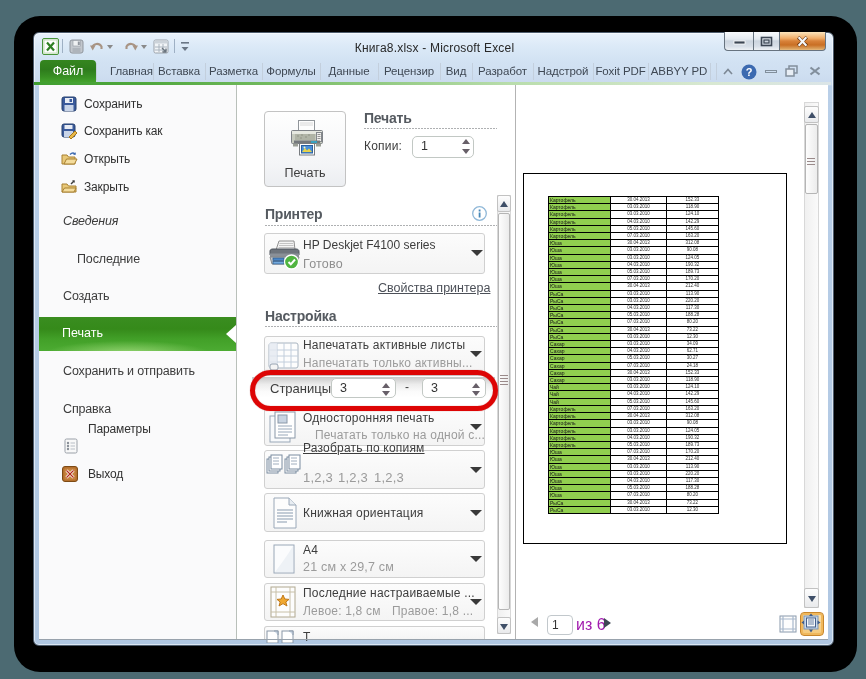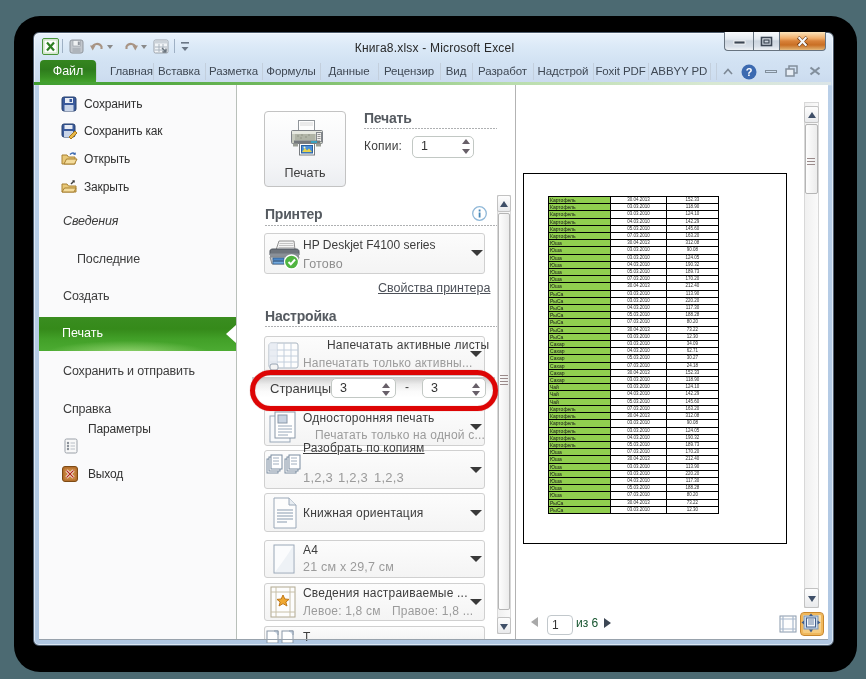--- a/index.html
+++ b/index.html
@@ -66,21 +66,21 @@
 #preview{left:516px;top:85px;width:312px;height:554px;background:#fff;}
 #page{position:absolute;left:7px;top:88px;width:262px;height:369px;border:1px solid #000;background:#fff;}
 #ptable{position:absolute;left:24px;top:22px;width:171px;height:318px;display:flex;flex-direction:column;border-left:1px solid #000;border-top:1px solid #000;box-sizing:border-box;}
 .tr{flex:1;min-height:0;display:flex;box-sizing:border-box;overflow:hidden;}
 .tr>div{border-right:1px solid #000;border-bottom:1px solid #000;box-sizing:border-box;overflow:hidden;}
 .c1{width:62px;background:#91cf4f;font-size:5px;color:#181818;padding-left:1px;line-height:6.8px;}
 .c2{width:56px;font-size:4.5px;color:#303030;text-align:center;line-height:6.8px;}
 .c3{width:52px;font-size:4.5px;color:#303030;text-align:center;line-height:6.8px;}
 
 #navnum{position:absolute;left:31px;top:530px;width:26px;height:20px;border:1px solid #c2c8cc;border-radius:4px;box-sizing:border-box;background:#fff;font-size:12px;color:#333;text-align:left;padding-left:4px;line-height:18px;}
-#navtxt{position:absolute;left:60px;top:531px;font-size:12px;color:#14532d;}
+#navtxt{position:absolute;left:60px;top:531px;font-size:16px;color:#a21caf;}
 
 #redoval{left:250px;top:370px;width:248px;height:41px;border:5px solid #dd0505;border-radius:21px;box-sizing:border-box;box-shadow:0 0 1px rgba(160,0,0,.6), inset 0 0 1px rgba(160,0,0,.6);}
 svg{display:block;}
 </style></head>
 <body>
 <div id="shadow" class="abs"></div>
 <div id="win" class="abs"></div>
 <div id="title" class="abs">Книга8.xlsx  -  Microsoft Excel</div>
 
 <div class="qi" style="left:42px;top:38px;">
@@ -338,21 +338,21 @@
 <div class="obox abs" style="top:336px;height:40px;"></div>
 <div class="abs" style="left:268px;top:340px;">
     <svg width="32" height="32">
       <rect x="1" y="3" width="29" height="25" rx="2" fill="#fdfdfd" stroke="#a8b4c0"></rect>
 <path d="M1 10 L30 10 M1 16 L30 16 M1 22 L30 22" stroke="#c2cedc" stroke-width="1"></path>
 <path d="M9 3 L9 28 M16 3 L16 28 M23 3 L23 28" stroke="#c2cedc" stroke-width="1"></path>
 <rect x="1" y="3" width="8" height="25" fill="#e4e9f0" opacity="0.8"></rect>
 <rect x="2" y="24" width="8" height="6" rx="2" fill="#f4f4f4" stroke="#98a4b2"></rect>
     </svg>
   </div>
-<div class="mtext abs" style="left:303px;top:338px;margin-left:24px;">Напечатать активные листы</div>
+<div class="mtext abs" style="left:303px;top:338px;">Напечатать активные листы</div>
 <div class="msub abs" style="left:303px;top:356px;">Напечатать только активны...</div>
 <div class="dda abs" style="left:470px;top:351px;"></div>
 <div class="abs" style="left:252px;top:377px;width:243px;height:21px;background:linear-gradient(180deg,#c9c9c9,#ececec 35%,#fbfbfb 70%,#ffffff);"></div>
 <div class="mtext abs" style="left:270px;top:381px;font-size:13px;letter-spacing:0;">Страницы:</div>
 <div class="spin abs" style="left:331px;top:378px;width:65px;height:20px;">
     <div class="v">3</div>
   </div>
 <div class="sar sup abs" style="left:382px;top:383px;"></div>
 <div class="sar sdn abs" style="left:382px;top:391px;"></div>
 <div class="mtext abs" style="left:405px;top:380px;">-</div>
@@ -416,21 +416,21 @@
 <div class="msub abs" style="left:303px;top:560px;font-size:12.5px;">21 см x 29,7 см</div>
 <div class="dda abs" style="left:470px;top:556px;"></div>
 <div class="obox abs" style="top:583px;height:38px;"></div>
 <div class="abs" style="left:270px;top:586px;">
     <svg width="26" height="32">
       <rect x="1" y="1" width="24" height="30" fill="#fdfdfd" stroke="#b0a890"></rect>
 <path d="M6 1 L6 31 M20 1 L20 31 M1 6 L25 6 M1 26 L25 26" stroke="#c8c0a8" stroke-width="1"></path>
 <path d="M13 9 L14.8 13 L19 13.4 L15.8 16 L17 20 L13 17.6 L9 20 L10.2 16 L7 13.4 L11.2 13 Z" fill="#f0a830" stroke="#c07818"></path>
     </svg>
   </div>
-<div class="mtext abs" style="left:303px;top:586px;">Сведения настраиваемые ...</div>
+<div class="mtext abs" style="left:303px;top:586px;">Последние настраиваемые ...</div>
 <div class="msub abs" style="left:303px;top:604px;">Левое: 1,8 см</div>
 <div class="msub abs" style="left:392px;top:604px;">Правое: 1,8 ...</div>
 <div class="dda abs" style="left:470px;top:599px;"></div>
 <div class="obox abs" style="top:626px;height:14px;border-bottom:none;border-radius:3px 3px 0 0;"></div>
 <div class="abs" style="left:266px;top:629px;">
     <svg width="30" height="14">
       <rect x="1" y="2" width="11" height="12" fill="#fff" stroke="#8a98a8"></rect>
       <path d="M8 2 L12 2 L12 6" fill="#c8d4e2" stroke="#8a98a8"></path>
       <rect x="16" y="2" width="11" height="12" fill="#fff" stroke="#8a98a8"></rect>
       <path d="M23 2 L27 2 L27 6" fill="#c8d4e2" stroke="#8a98a8"></path>

